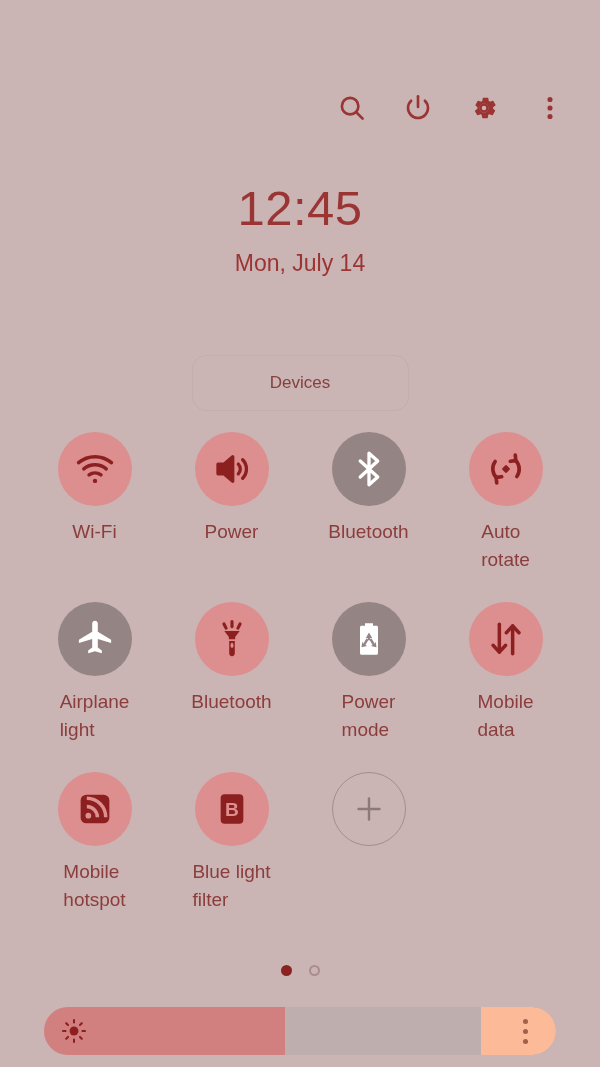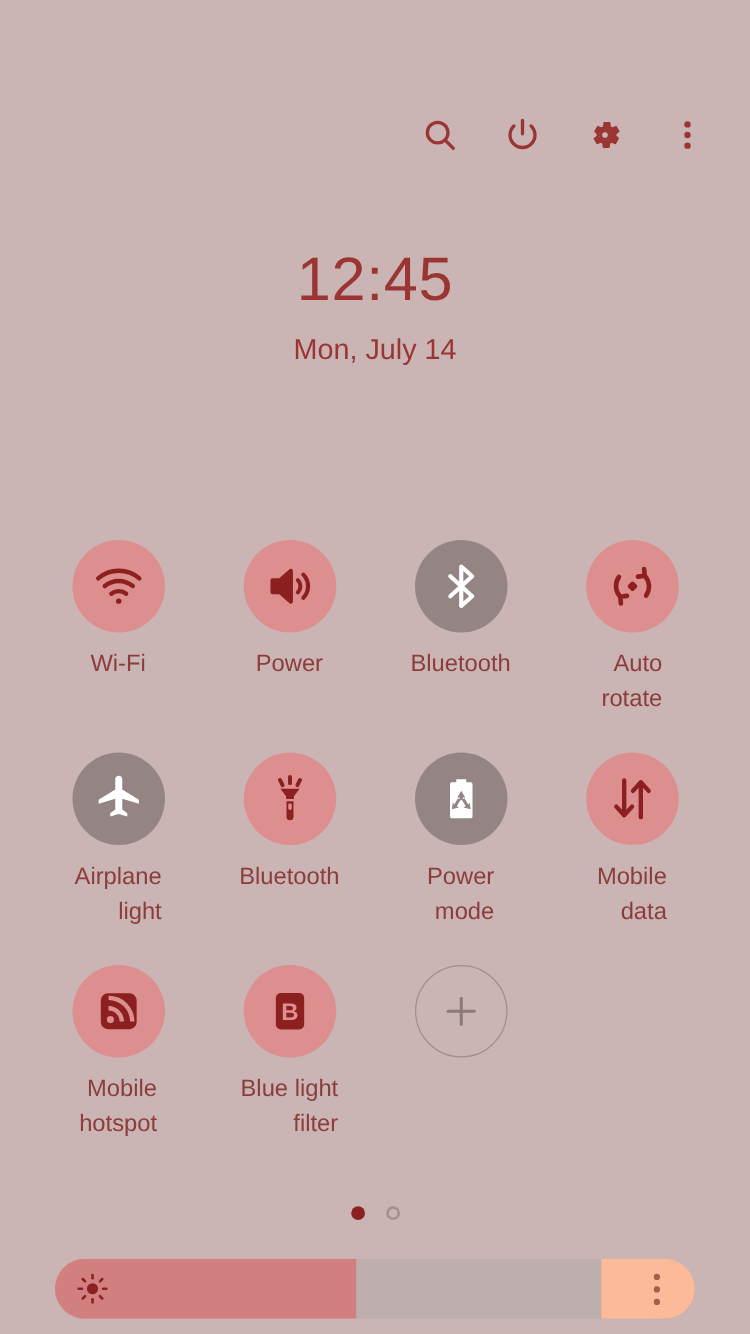--- a/index.html
+++ b/index.html
@@ -31,21 +31,21 @@
     display: flex;
     align-items: center;
     justify-content: center;
     cursor: pointer;
   }
   .topbar svg { display: block; }
 
   
   .clockwrap {
     position: absolute;
-    top: 196px;
+    top: 180px;
     left: 0;
     width: 600px;
     text-align: center;
   }
   .clock-time {
     font-size: 49px;
     line-height: 56px;
     color: #9a3534;
     font-weight: 400;
     letter-spacing: 0.5px;
@@ -110,21 +110,21 @@
   .tile-circle.on  { background: #dd8e8e; }
   .tile-circle.off { background: #948584; }
   .tile-circle.add {
     background: transparent;
     border: 1.5px solid #a08f8e;
   }
   .tile-label {
     margin-top: 12px;
     font-size: 19px;
     line-height: 28px;
-    text-align: right;
+    text-align: left;
     color: #8b3d3c;
     max-width: 125px;
     white-space: pre-line;
   }
   .tile-circle svg { display: block; }
 
   
   .dots {
     position: absolute;
     top: 965px;
@@ -239,20 +239,21 @@
     </svg>
   </div>
 </div>
 
 <div class="clockwrap">
   <div class="clock-time">12:45</div>
   <div class="clock-date">Mon, July 14</div>
 </div>
 
 <div class="pillrow">
+  <div class="pill">Devices</div>
 </div>
 
 <div class="grid" id="tile-grid">
     <div class="tile">
       <div class="tile-circle on">
         <svg width="42" height="42" viewBox="0 0 24 24" fill="none" stroke="#8c2020" stroke-width="2" stroke-linecap="round">
         <path d="M2.6 8.4a14.5 14.5 0 0 1 18.8 0"></path>
         <path d="M5.6 11.9a10 10 0 0 1 12.8 0"></path>
         <path d="M8.6 15.4a5.5 5.5 0 0 1 6.8 0"></path>
         <circle cx="12" cy="18.8" r="1.25" fill="#8c2020" stroke="none"></circle>

